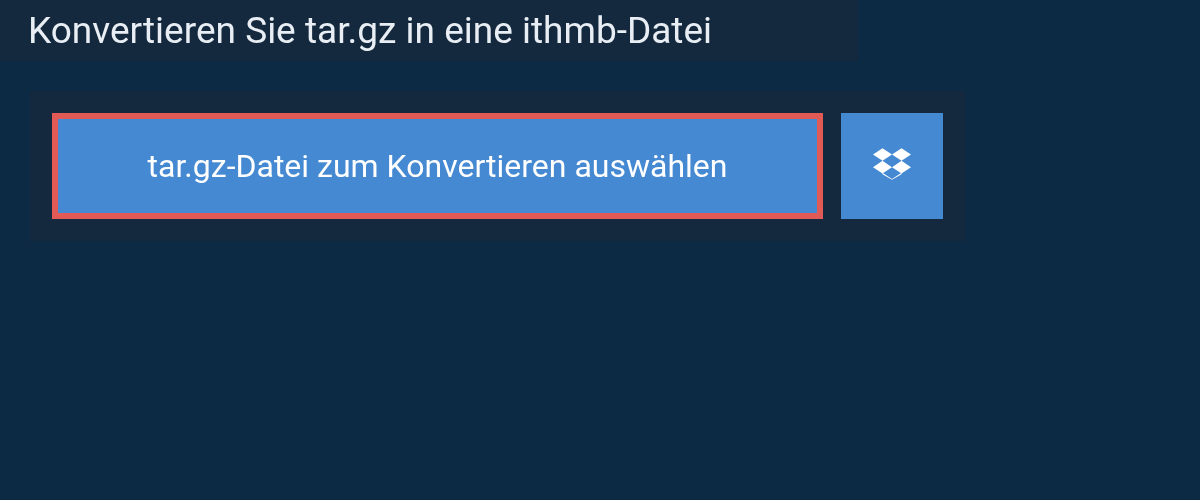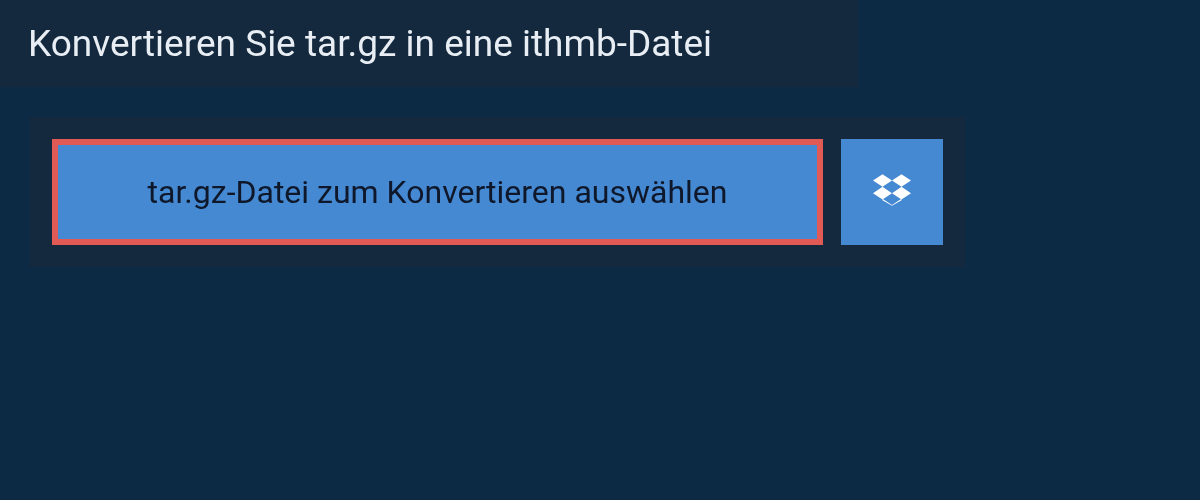--- a/index.html
+++ b/index.html
@@ -9,40 +9,40 @@
     }
     body {
       width: 1200px;
       height: 500px;
       background-color: #0c2a44;
       font-family: -apple-system, BlinkMacSystemFont, "Segoe UI", Roboto, Helvetica, Arial, sans-serif;
       overflow: hidden;
     }
     .header-bar {
       background-color: #14293e;
-      padding: 22px 28px;
+      padding: 9px 28px;
       width: 858px;
     }
     .page-title {
       color: #e8eef4;
       font-size: 37px;
       font-weight: 400;
     }
     .action-area {
       background-color: #14293e;
       margin: 30px 30px 0 30px;
       padding: 22px;
       display: flex;
       gap: 18px;
       width: 935px;
     }
     .select-file-button {
       background-color: #4489d1;
       border: 6px solid #e15a55;
-      color: #0f172a;
+      color: #ffffff;
       font-size: 32px;
       font-weight: 400;
       padding: 28px 30px;
       cursor: pointer;
       display: flex;
       align-items: flex-start;
       justify-content: center;
       flex: 1;
       font-family: inherit;
     }

